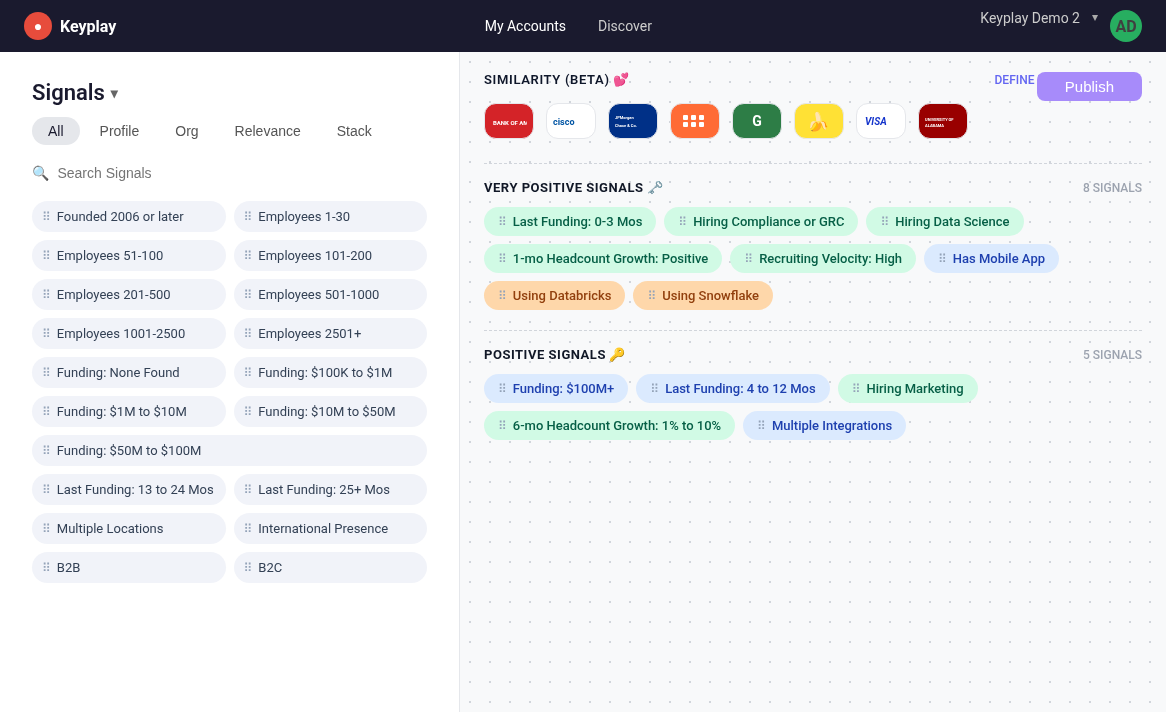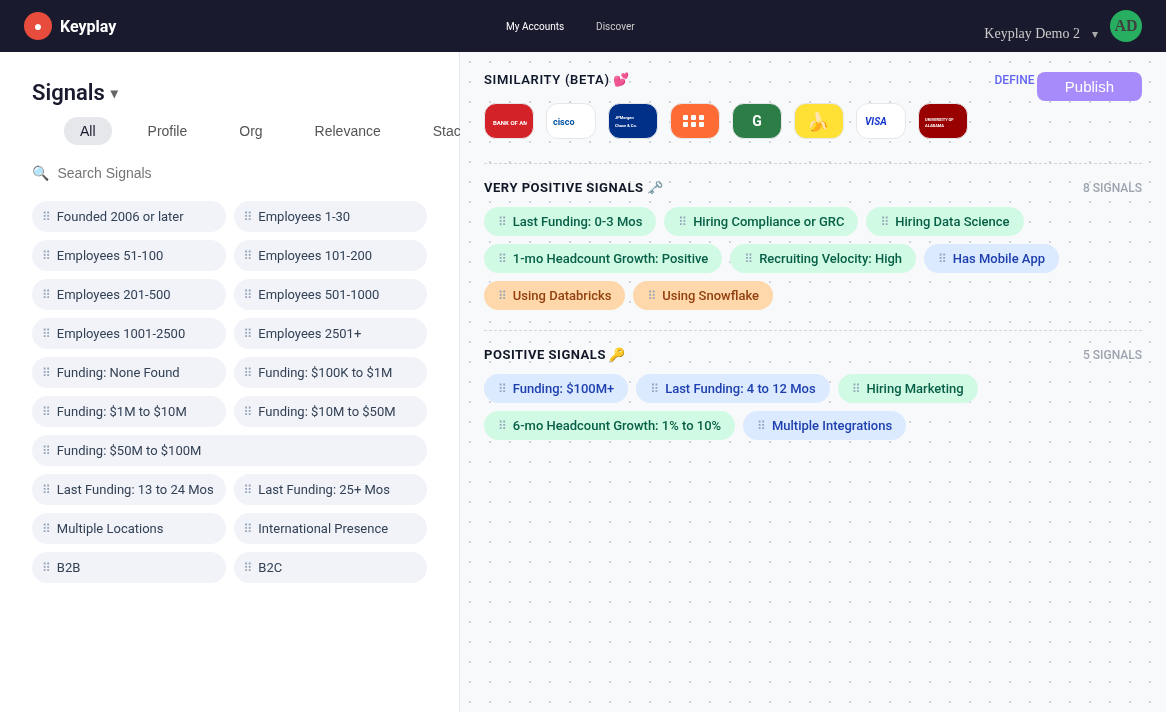--- a/index.html
+++ b/index.html
@@ -17,23 +17,23 @@
       color: white; font-weight: 700; font-size: 16px;
       margin-right: 40px;
     }
     .brand-icon {
       width: 28px; height: 28px; border-radius: 50%;
       background: #e74c3c;
       display: flex; align-items: center; justify-content: center;
       color: white; font-size: 14px; font-weight: bold;
     }
     .nav-links { display: flex; gap: 32px; flex: 1; justify-content: center; }
-    .nav-link { color: #ccc; text-decoration: none; font-size: 10px; }
+    .nav-link { color: #ccc; text-decoration: none; font-size: 14px; }
     .nav-link.active { color: white; }
-    .navbar-right { display: flex; align-items: flex-end; gap: 12px; font-family: Liberation Serif, serif; }
+    .navbar-right { display: flex; align-items: flex-start; gap: 12px; }
     .workspace-label { color: #ccc; font-size: 14px; }
     .avatar {
       width: 32px; height: 32px; border-radius: 50%;
       background: #27ae60;
       display: flex; align-items: center; justify-content: center;
       color: #404040; font-size: 16px; font-weight: bold;
     }
 
     
     .main { display: flex; height: calc(712px - 52px); }
@@ -61,23 +61,22 @@
       color: white;
       border: none;
       padding: 6px 28px;
       border-radius: 8px;
       font-size: 15px;
       font-weight: 400;
       cursor: pointer;
     }
 
     .filter-tabs {
-      display: flex; gap: 20px;
+      display: flex; gap: 4px;
       padding: 0 24px 12px;
-      margin-left: 32px;
     }
     .filter-tab {
       padding: 6px 16px;
       border-radius: 20px;
       font-size: 14px;
       cursor: pointer;
       border: none;
       background: transparent;
       color: #555;
     }

